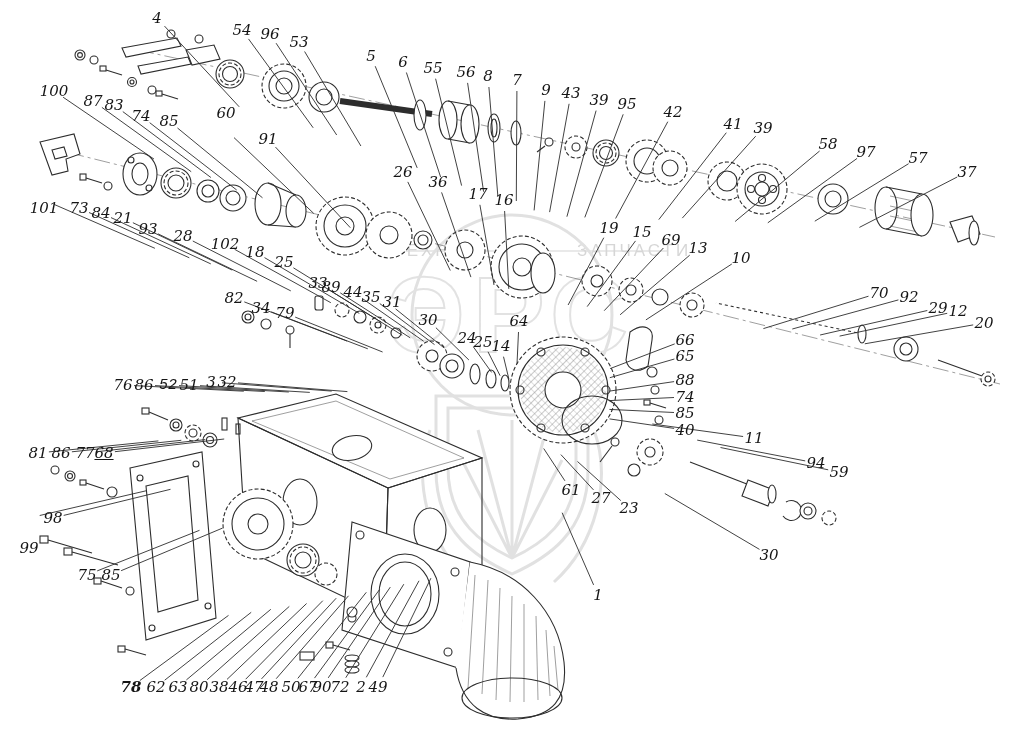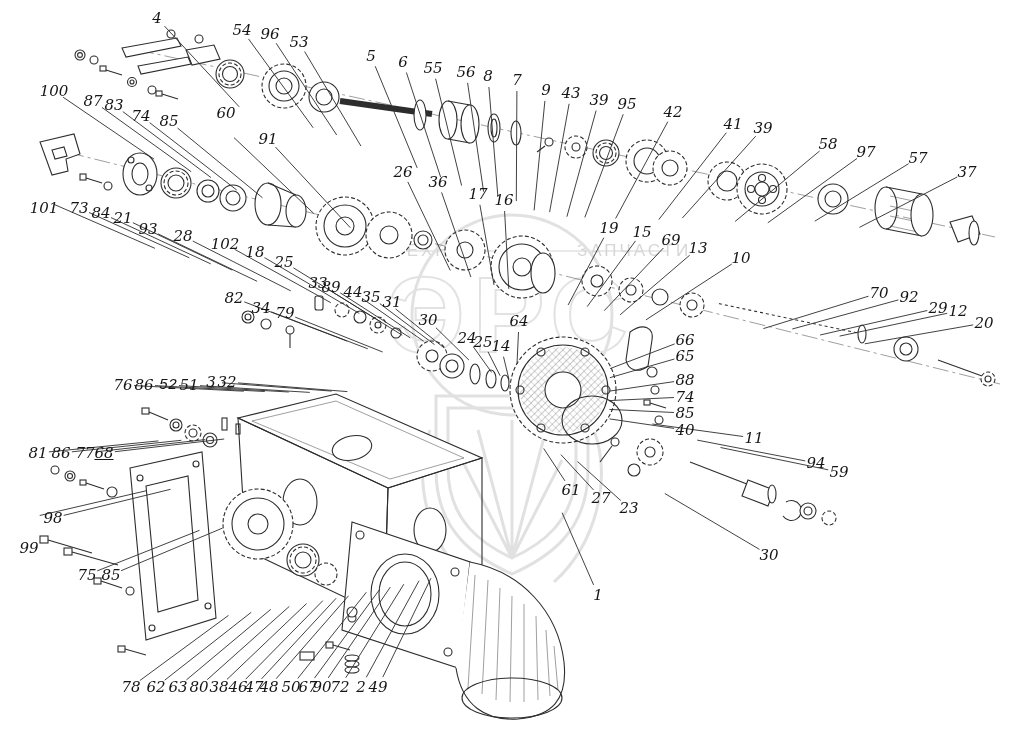--- a/index.html
+++ b/index.html
@@ -513,21 +513,21 @@
       <div class="callout" style="left: 211px; top: 382px;">3</div>
       <div class="callout" style="left: 227px; top: 382px;">32</div>
       <div class="callout" style="left: 38px; top: 453px;">81</div>
       <div class="callout" style="left: 61px; top: 453px;">86</div>
       <div class="callout" style="left: 85px; top: 453px;">77</div>
       <div class="callout" style="left: 104px; top: 453px; text-decoration: underline;">68</div>
       <div class="callout" style="left: 29px; top: 548px;">99</div>
       <div class="callout" style="left: 53px; top: 518px;">98</div>
       <div class="callout" style="left: 87px; top: 575px;">75</div>
       <div class="callout" style="left: 111px; top: 575px;">85</div>
-      <div class="callout" style="left: 131px; top: 687px;">78</div>
+      <div class="callout" style="left: 131px; top: 687px; font-weight: bold;">78</div>
       <div class="callout" style="left: 156px; top: 687px;">62</div>
       <div class="callout" style="left: 178px; top: 687px;">63</div>
       <div class="callout" style="left: 199px; top: 687px;">80</div>
       <div class="callout" style="left: 219px; top: 687px;">38</div>
       <div class="callout" style="left: 238px; top: 687px;">46</div>
       <div class="callout" style="left: 254px; top: 687px;">47</div>
       <div class="callout" style="left: 269px; top: 687px;">48</div>
       <div class="callout" style="left: 291px; top: 687px; font-style: italic;">50</div>
       <div class="callout" style="left: 308px; top: 687px;">67</div>
       <div class="callout" style="left: 322px; top: 687px;">90</div>

